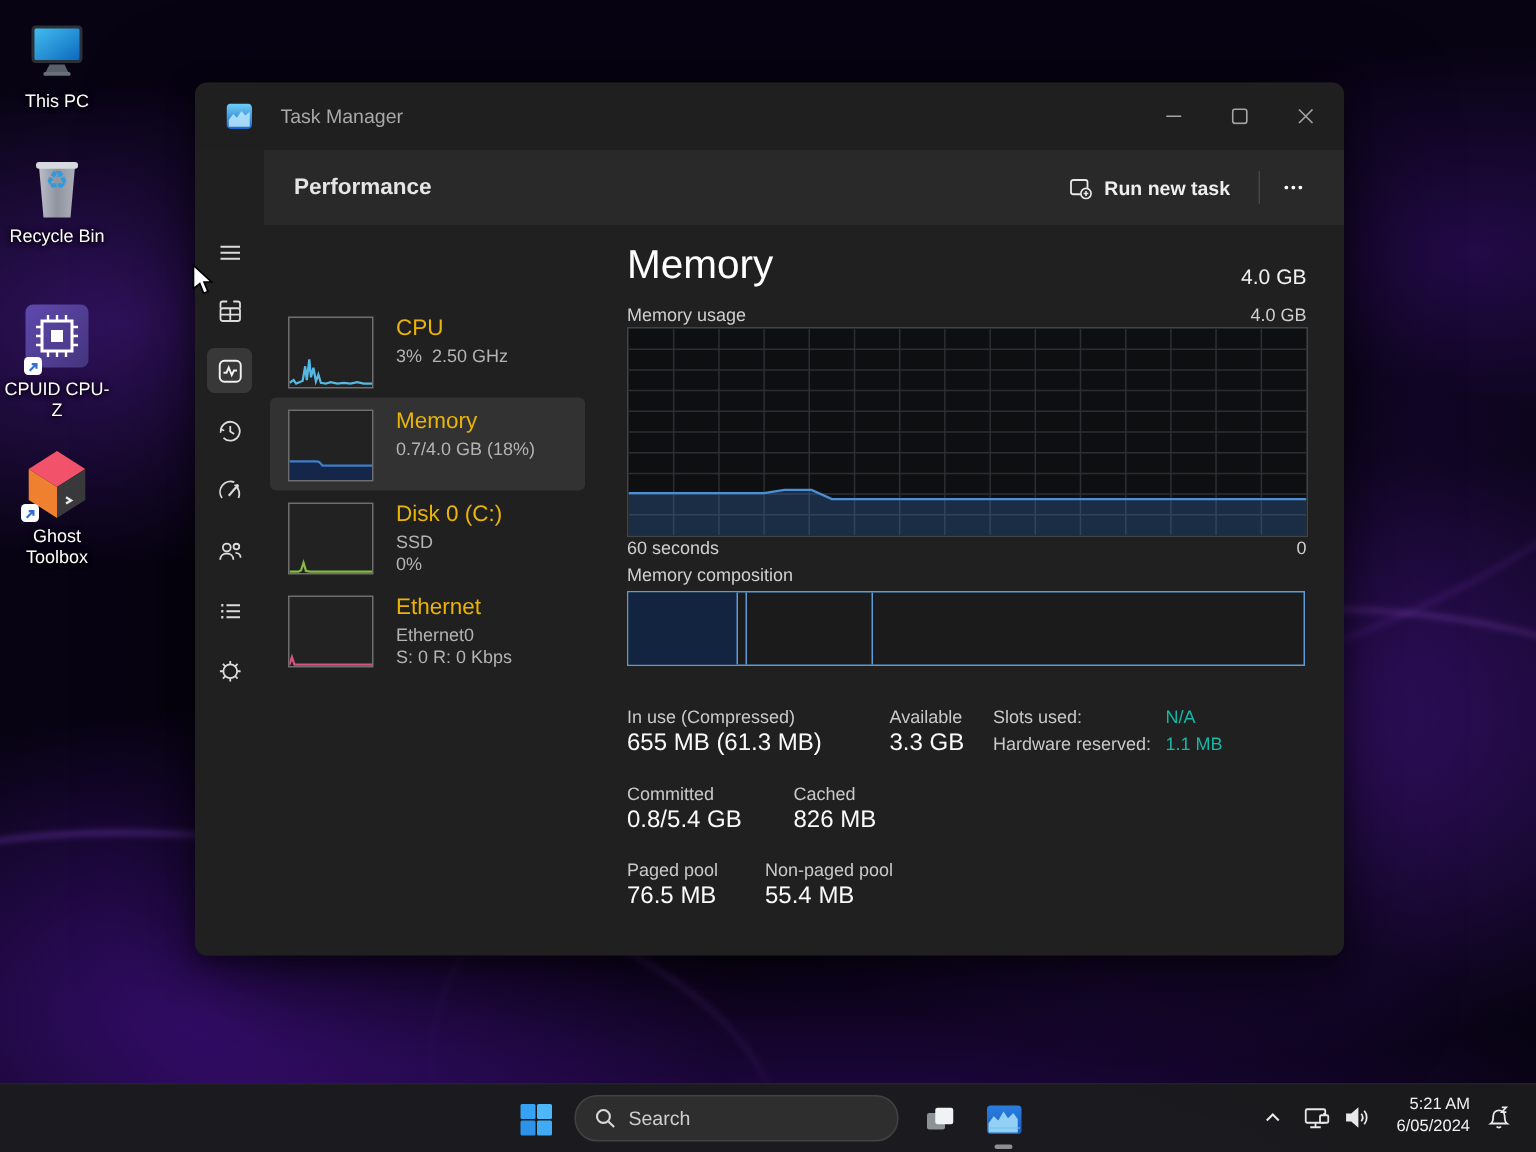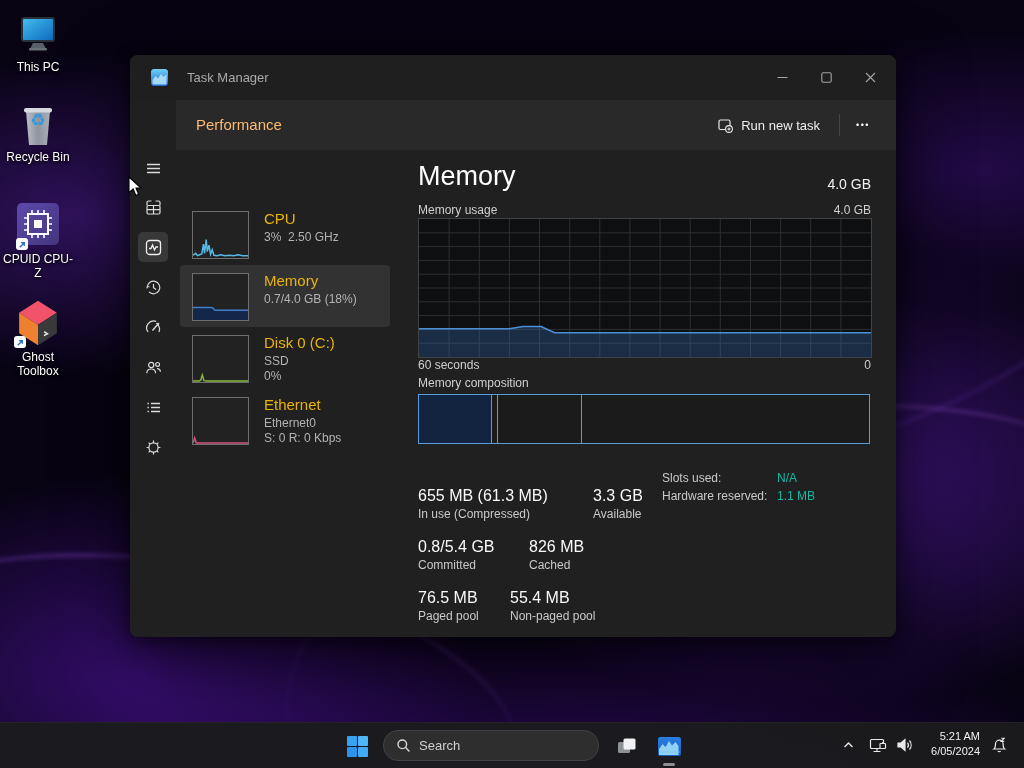--- a/index.html
+++ b/index.html
@@ -30,22 +30,22 @@
   #titlebar{position:absolute;left:0;top:0;right:0;height:45px;background:#1f1f1f;}
   #titlebar .apptitle{position:absolute;left:57px;top:15px;font-size:13px;color:#a9a9a9;}
   .tmlogo{position:absolute;left:21px;top:14px;width:17px;height:17px;border-radius:3px;}
   .wbtns{position:absolute;right:4px;top:0;height:45px;display:flex;}
   .wbtn{width:44px;height:45px;display:flex;align-items:center;justify-content:center;color:#9d9d9d;}
   #navrail{position:absolute;left:0;top:45px;bottom:0;width:46px;background:#202020;}
   .navbtn{position:absolute;left:8px;width:30px;height:30px;border-radius:5px;display:flex;align-items:center;justify-content:center;}
   .navbtn.sel{background:#383838;}
   .navpill{position:absolute;left:6px;width:3px;height:20px;border-radius:2px;}
   #pheader{position:absolute;left:46px;right:0;top:45px;height:50px;background:#292929;}
-  #pheader .ptitle{position:absolute;left:20px;top:16px;font-size:15px;font-weight:400;color:#fdba74;}
-  #runtask{position:absolute;right:66px;top:9px;height:32px;display:flex;align-items:center;gap:8px;padding:0 10px;border-radius:4px;color:#eee;font-size:13px;}
+  #pheader .ptitle{position:absolute;left:20px;top:16px;font-size:15px;font-weight:700;color:#e5e5e5;}
+  #runtask{position:absolute;right:66px;top:9px;height:32px;display:flex;align-items:center;gap:8px;padding:0 10px;border-radius:4px;color:#eee;font-size:13px;font-weight:bold;}
   #hdrdiv{position:absolute;right:56px;top:14px;width:1px;height:22px;background:#454545;}
   #morebtn{position:absolute;right:16px;top:9px;width:34px;height:32px;display:flex;align-items:center;justify-content:center;color:#fff;font-size:9px;letter-spacing:1.5px;}
 
   
   #perflist{position:absolute;left:50px;top:148px;width:210px;}
   .prow{position:relative;height:62px;border-radius:4px;}
   .prow.sel{background:#323232;}
   .spkbox{position:absolute;left:12px;top:8px;width:55px;height:46px;background:#222;border:1px solid #6e6e6e;}
   .prow .pt{position:absolute;left:84px;top:7px;font-size:15px;color:#eab308;}
   .prow .ps{position:absolute;left:84px;top:27px;font-size:12px;color:#b3b3b3;line-height:15px;white-space:pre;}
@@ -55,21 +55,21 @@
   #dtitle{left:288px;top:106px;font-size:27px;font-weight:300;color:#fff;}
   #dcap{right:25px;top:121px;font-size:14px;color:#f0f0f0;}
   #ulabel{left:288px;top:148px;font-size:12px;color:#cfcfcf;}
   #utop{right:25px;top:148px;font-size:12px;color:#cfcfcf;}
   #chartbox{left:288px;top:163px;width:452px;height:138px;background:#0e0f11;border:1px solid #404446;}
   #axl{left:288px;top:303px;font-size:12px;color:#cfcfcf;}
   #axr{right:25px;top:303px;font-size:12px;color:#cfcfcf;}
   #clabel{left:288px;top:321px;font-size:12px;color:#cfcfcf;}
   #compbar{left:288px;top:339px;width:450px;height:48px;border:1px solid #5a9bd8;background:#1b1b1b;display:flex;}
   .seg{height:100%;box-sizing:border-box;}
-  .statlabel{position:absolute;font-size:12px;color:#c9c9c9;white-space:nowrap;margin-top:36px;}
+  .statlabel{position:absolute;font-size:12px;color:#c9c9c9;white-space:nowrap;}
   .statvalue{position:absolute;font-size:16px;font-weight:300;color:#fafafa;white-space:nowrap;}
   .infolabel{position:absolute;font-size:12px;color:#c9c9c9;white-space:nowrap;}
   .infovalue{position:absolute;font-size:12px;color:#14b8a6;white-space:nowrap;}
 
   
   #taskbar{position:absolute;left:0;right:0;bottom:0;height:45px;background:rgba(27,27,29,0.96);border-top:1px solid rgba(255,255,255,0.04);padding-left:21px;}
   #startbtn{position:absolute;left:343px;top:9px;width:28px;height:28px;display:flex;align-items:center;justify-content:center;border-radius:4px;}
   #searchbox{position:absolute;left:383px;top:7px;width:214px;height:29px;background:#2e2e2e;border:1px solid #424242;border-radius:15px;display:flex;align-items:center;}
   #searchbox .stext{font-size:13px;color:#cfcfcf;margin-left:8px;}
   #searchbox .sicon{margin-left:12px;display:flex;}

